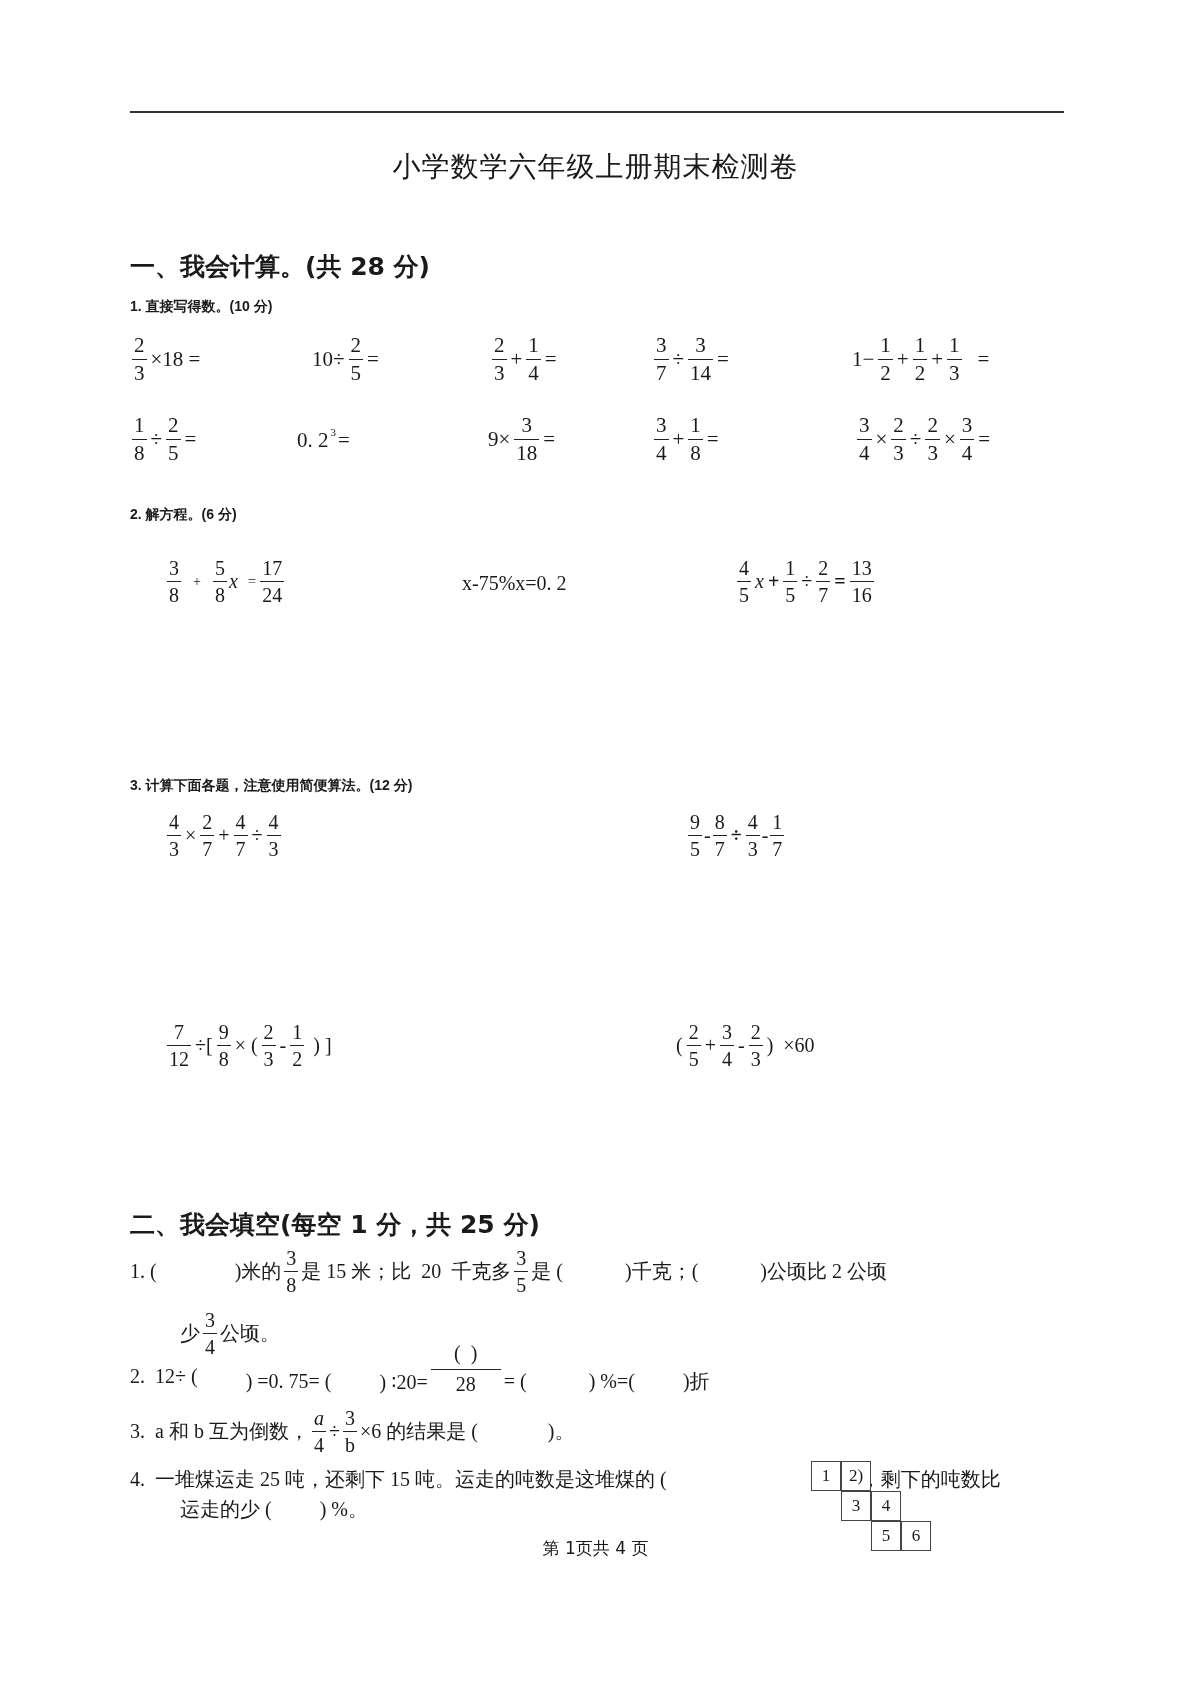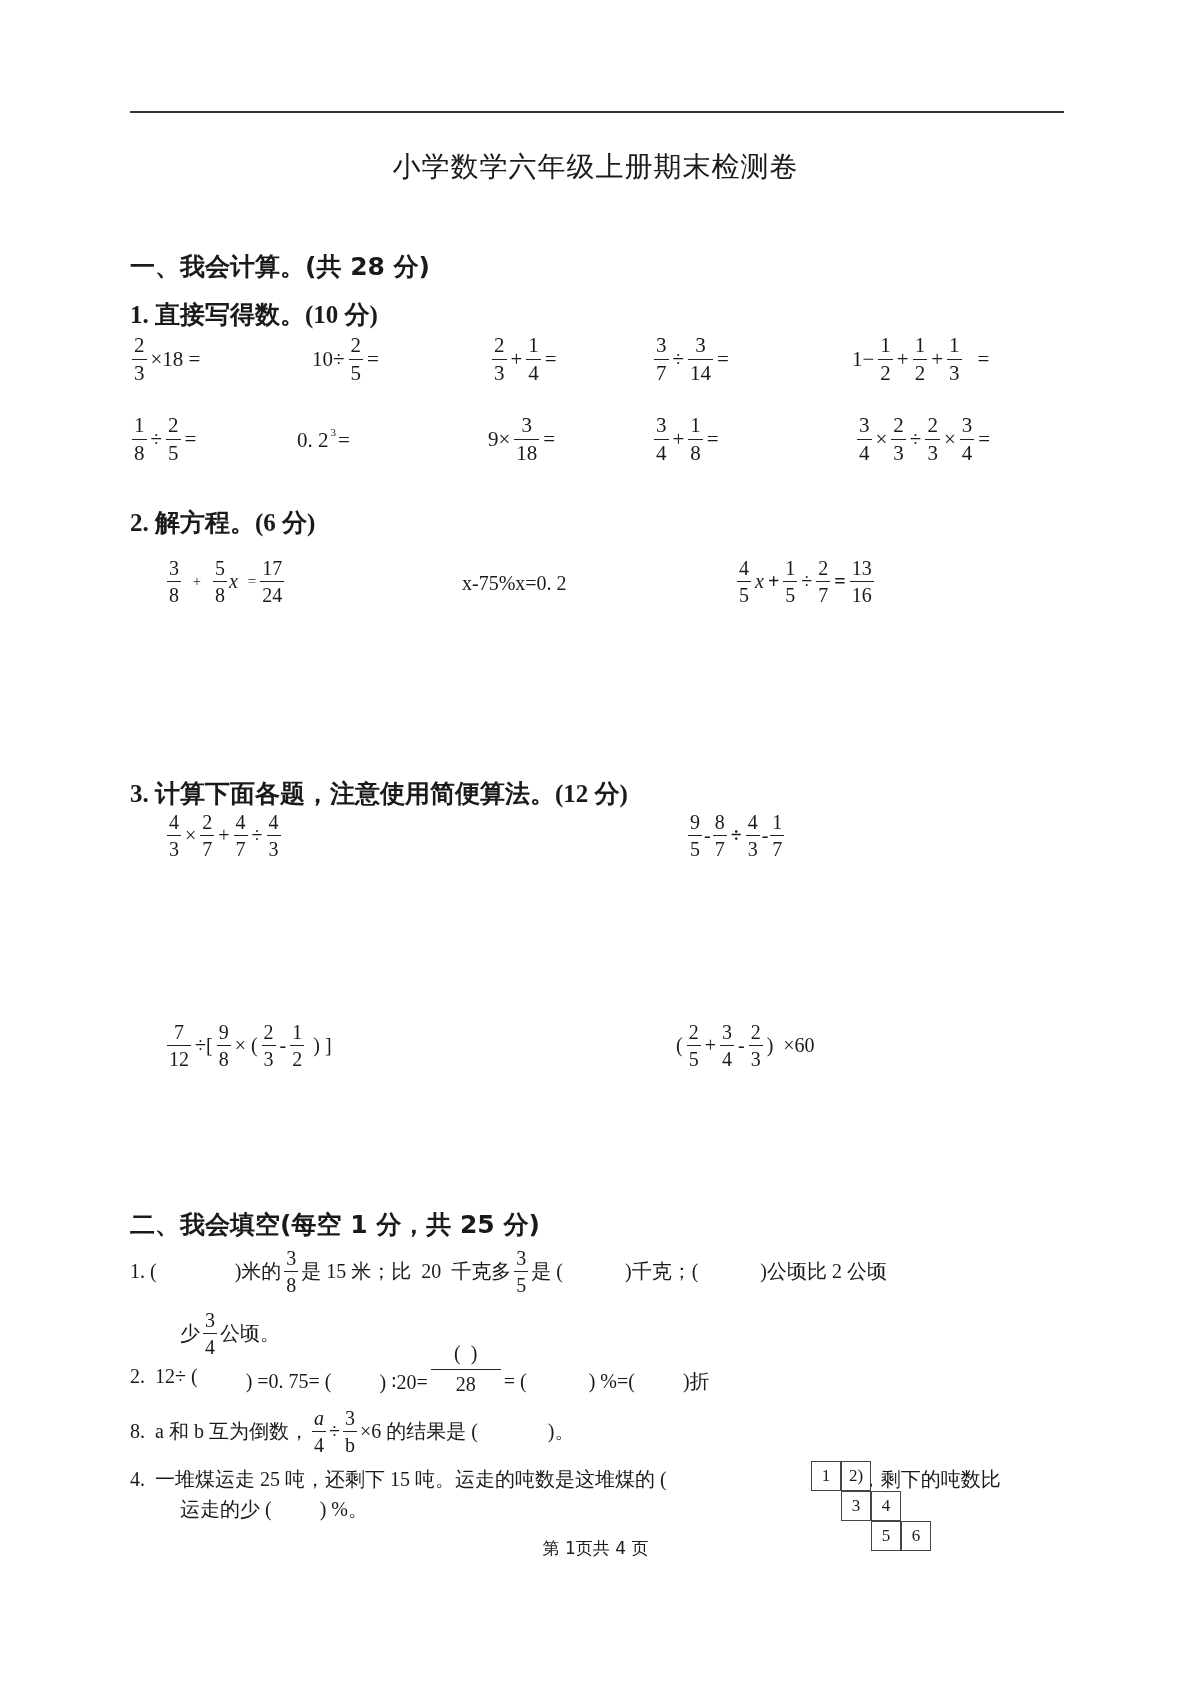--- a/index.html
+++ b/index.html
@@ -3,21 +3,21 @@
 <meta charset="utf-8">
 <style>
   html, body { margin:0; padding:0; background:#ffffff; }
   body { width:1191px; height:1684px; position:relative; overflow:hidden;
          font-family:"DejaVu Serif","Liberation Serif",serif; color:#1a1a1a; }
   .abs { position:absolute; white-space:nowrap; }
   .rule { position:absolute; left:130px; top:111px; width:934px; height:2px; background:#333; }
   .title { left:0; width:1191px; text-align:center; top:148px; font-size:28px;
            font-family:"DejaVu Sans","Liberation Sans",sans-serif; letter-spacing:1px; }
   .sec { font-size:25px; font-weight:bold; font-family:"DejaVu Sans","Liberation Sans",sans-serif; }
-  .sub { font-size:25px; font-weight:bold; font-family:Liberation Serif, serif; }
+  .sub { font-size:14px; font-weight:bold; font-family:Liberation Sans, sans-serif; }
   .expr { display:flex; align-items:center; font-size:21px; font-family:"Liberation Serif","DejaVu Serif",serif; }
   .expr > span { margin:0 2px; }
   .frac { display:inline-flex; flex-direction:column; align-items:center; line-height:1; margin:0 3px; }
   .frac .n { padding:0 2px 3px; }
   .frac .d { padding:3px 2px 0; border-top:1.5px solid #222; }
   .txt { font-size:20px; font-family:"Liberation Serif","DejaVu Serif",serif; display:flex; align-items:center; }
   .txt .gap { display:inline-block; }
   .sup { font-size:11px; vertical-align:super; }
   .cube { position:absolute; }
   .cell { position:absolute; width:30px; height:30px; border:1.5px solid #444; box-sizing:border-box;
@@ -325,21 +325,21 @@
     <span class="d">28</span>
   </span>
   <span style="white-space:pre;margin-top:26px">= (</span>
     <span class="gap" style="width:62px"></span>
   <span style="margin-top:26px">) %=(</span>
     <span class="gap" style="width:48px"></span>
   <span style="margin-top:26px">)折</span>
 </div>
 
 <div class="abs txt" style="left:130px; top:1408px;">
-  <span style="white-space:pre">8.  a 和 b 互为倒数，</span>
+  <span style="white-space:pre">3.  a 和 b 互为倒数，</span>
   <span class="frac">
       <span class="n" style="font-style:italic">a</span>
       <span class="d">4</span>
     </span>
   <span>÷</span>
   <span class="frac">
       <span class="n">3</span>
       <span class="d">b</span>
     </span>
   <span>×6 的结果是 (</span>

